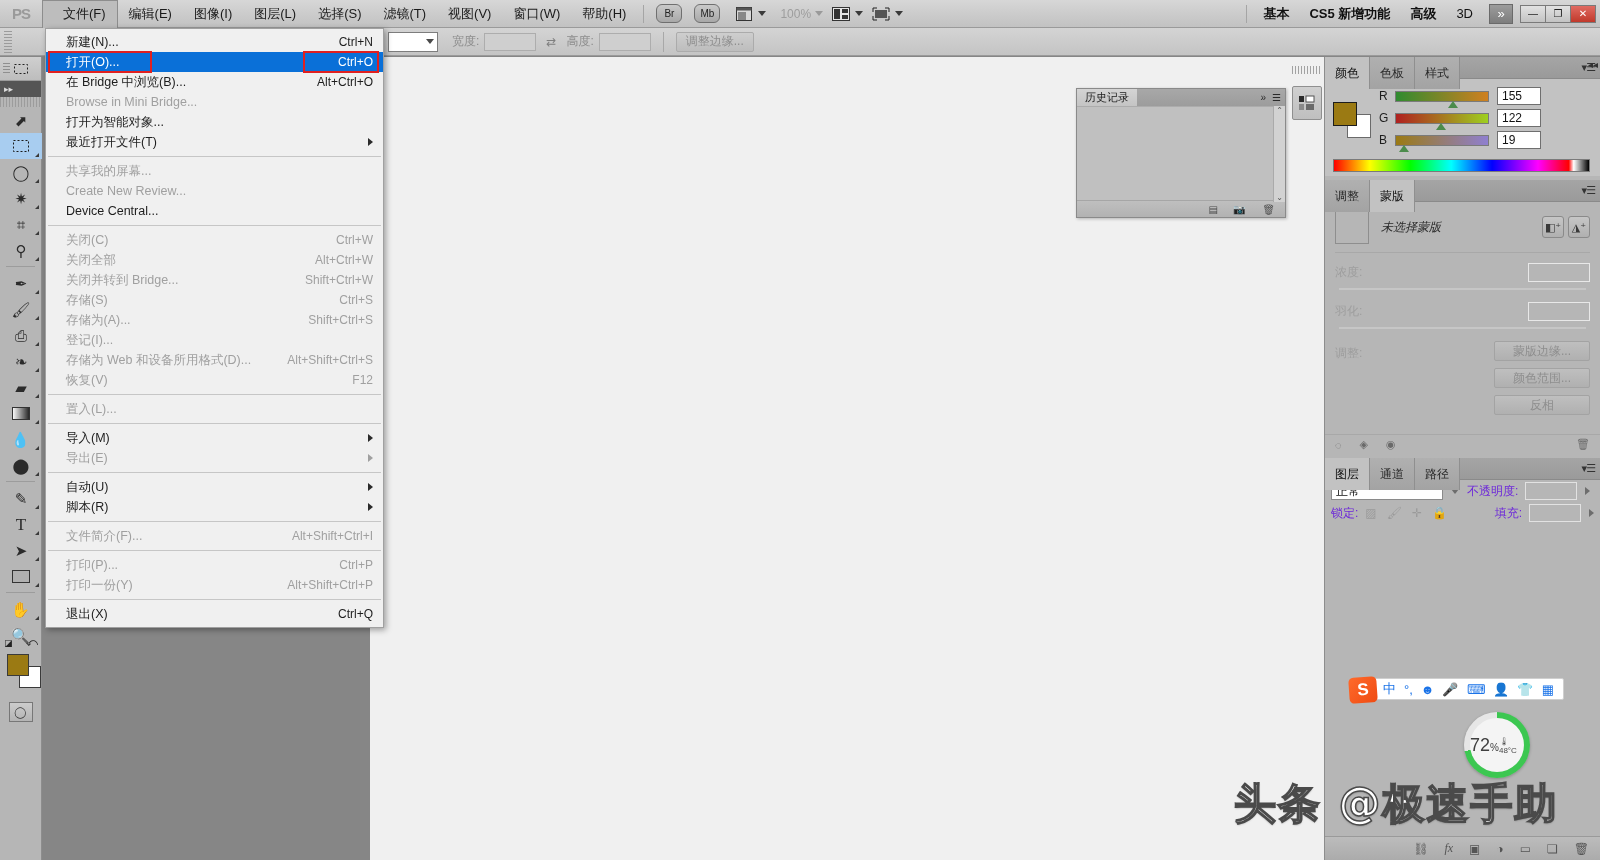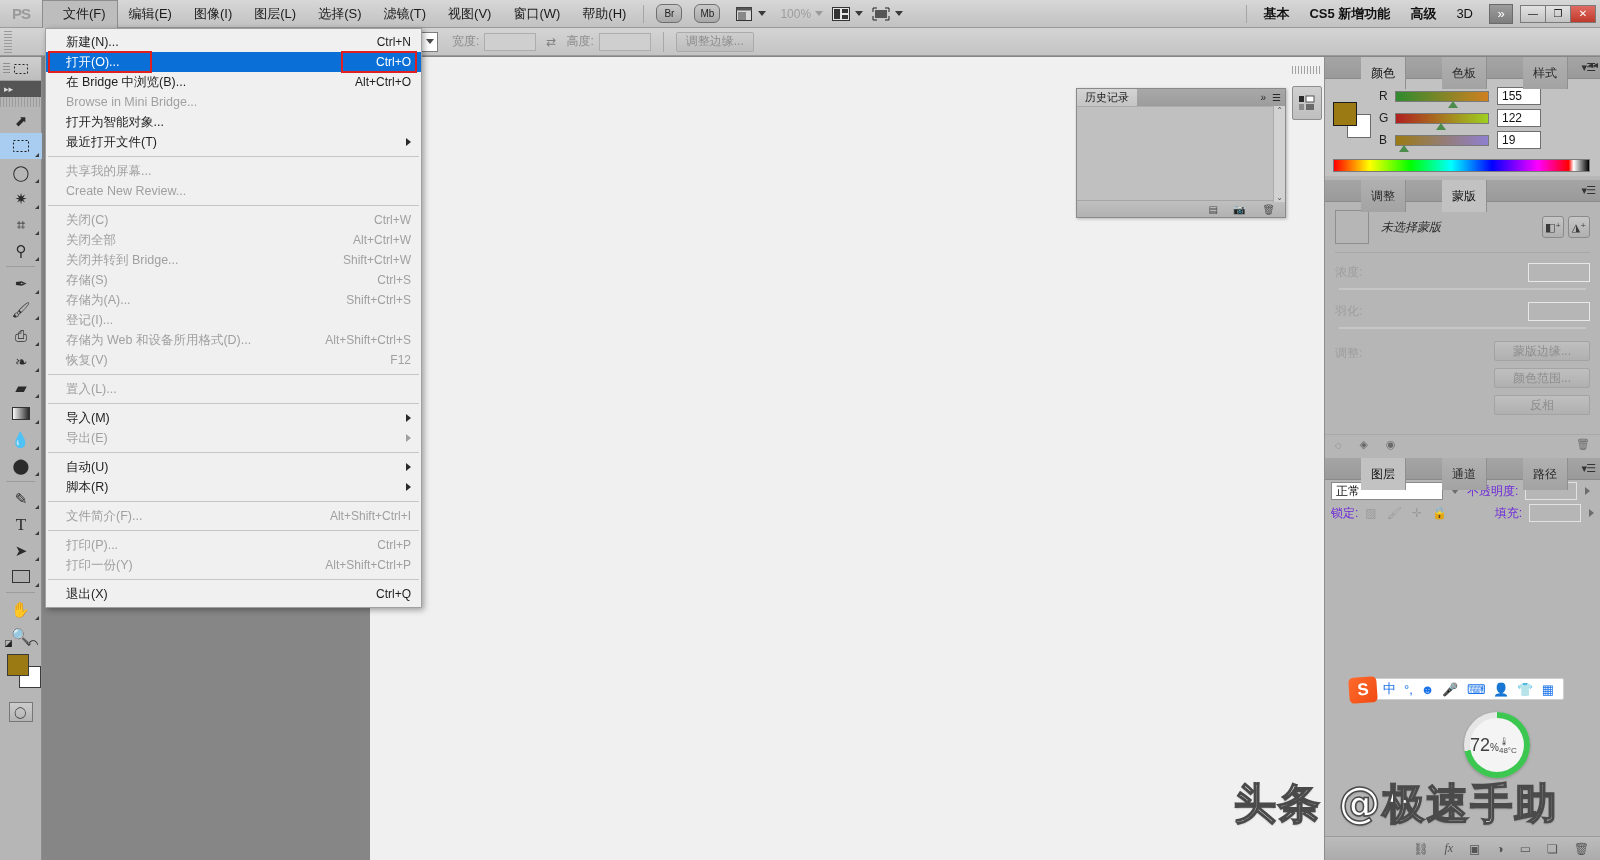--- a/index.html
+++ b/index.html
@@ -154,21 +154,21 @@
     position:absolute; left:43px; top:57px; width:1281px; height:803px;
     background:#868686;
   }
   .doc-white {
     position:absolute; left:327px; top:0px; width:954px; height:803px;
     background:#f0f0f0;
   }
 
   
   .dropdown {
-    position:absolute; left:45px; top:28px; width:377px;
+    position:absolute; left:45px; top:28px; width:339px;
     background:#f0f0f0;
     border:1px solid #a0a0a0;
     box-shadow: 2px 2px 6px rgba(0,0,0,.35);
     z-index: 50;
     padding: 3px 0;
   }
   .mrow {
     height:20px; display:flex; align-items:center;
     padding: 0 10px 0 20px; position:relative;
     font-size:12.5px; color:#1d1d1d; white-space:nowrap;
@@ -202,21 +202,20 @@
   .panel-tabs {
     height:22px; display:flex; align-items:stretch;
     background:linear-gradient(to bottom,#a5a5a5,#9a9a9a);
     border-bottom:1px solid #8a8a8a; position:relative;
   }
   .ptab {
     padding:16px 10px; display:flex;align-items:center;
     font-size:12px; color:#2a2a2a;
     background:linear-gradient(to bottom,#b0b0b0,#a3a3a3);
     border-right:1px solid #8f8f8f;
-    margin-left:36px;
   }
   .ptab.on { background:#c2c2c2; color:#111; }
   .pmenu {
     position:absolute;right:5px;top:4px;font-size:11px;color:#333;
     letter-spacing:-1px;
   }
 
   
   .colorpanel { padding:8px 10px 4px 8px; background:#c2c2c2; }
   .colorrow { display:flex; align-items:center; margin-bottom:6px; }
@@ -775,20 +774,23 @@
     </div>
 
     <div class="msep"></div>
 
     <div class="mrow dim">
       <span class="lbl">共享我的屏幕...</span>
     </div>
     <div class="mrow dim">
       <span class="lbl">Create New Review...</span>
     </div>
+    <div class="mrow">
+      <span class="lbl">Device Central...</span>
+    </div>
 
     <div class="msep"></div>
 
     <div class="mrow dim">
       <span class="lbl">关闭(C)</span>
       <span class="acc">Ctrl+W</span>
     </div>
     <div class="mrow dim">
       <span class="lbl">关闭全部</span>
       <span class="acc">Alt+Ctrl+W</span>

